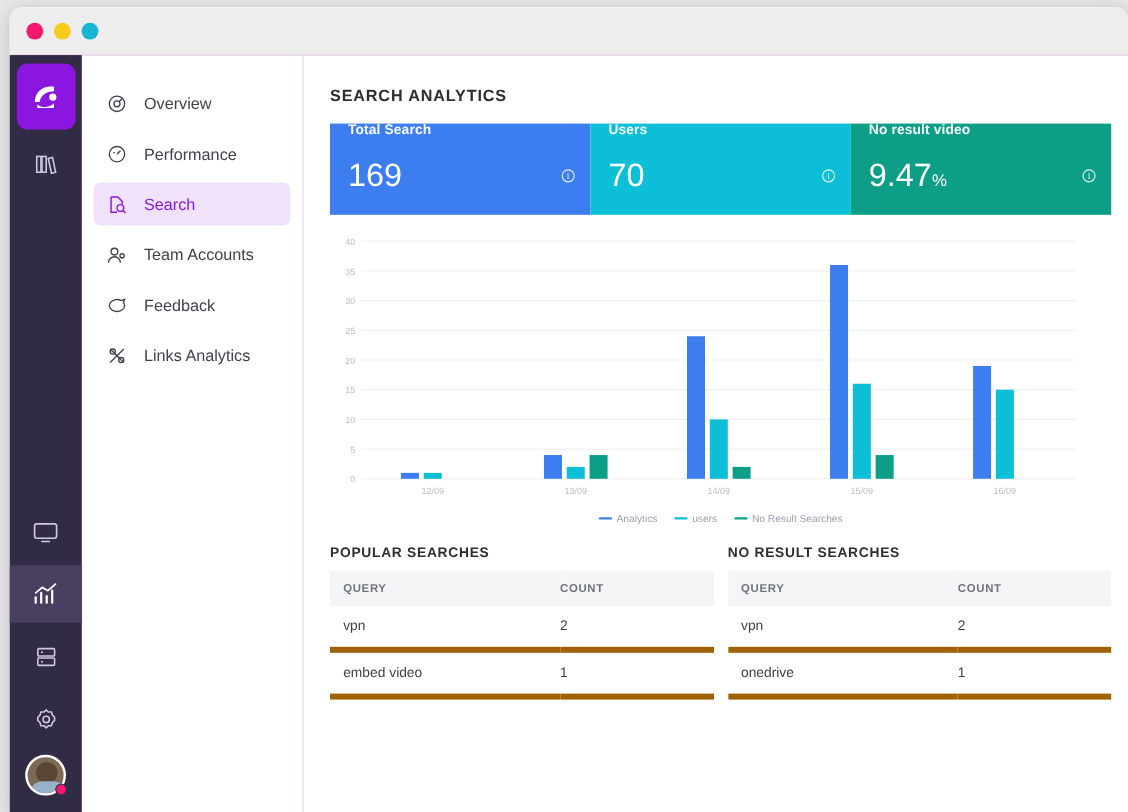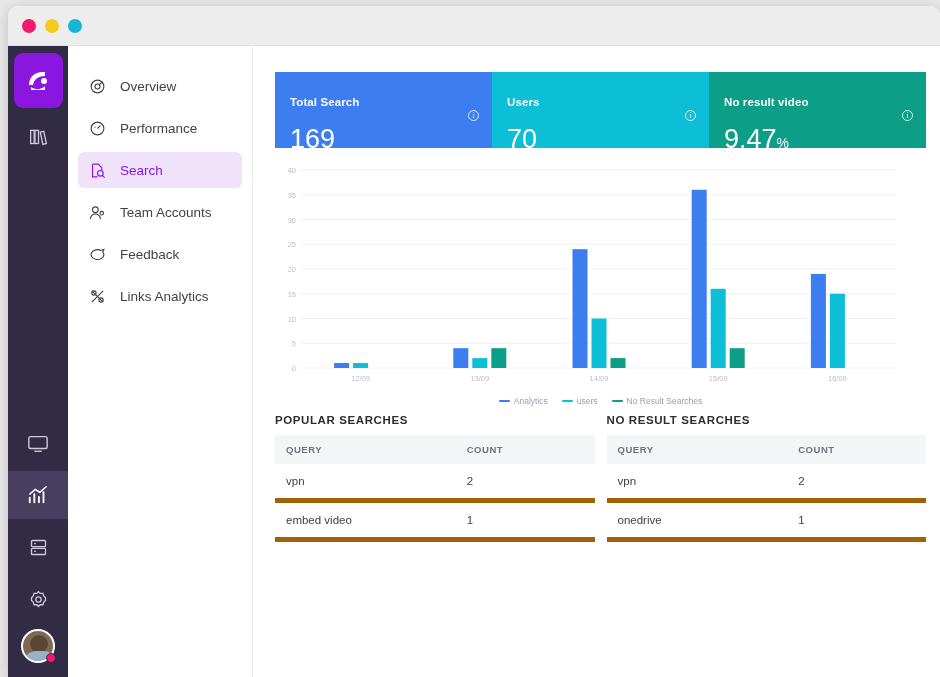--- a/index.html
+++ b/index.html
@@ -78,21 +78,21 @@
   .nav-item.active { background: #f0e2fa; color: #8a16e0; }
 
   
   .content { flex: 1; padding: 26px 14px 0 22px; overflow: hidden; background: #fff; }
   .page-title {
     font-size: 13.5px; font-weight: bold; color: #2d2d33;
     letter-spacing: .7px; margin-bottom: 16px;
   }
   .stats { display: flex; height: 76px; }
   .stat {
-    flex: 1; position: relative; padding: 24px 0 0 15px; color: #fff;
+    flex: 1; position: relative; padding: 0 0 0 15px; color: #fff;
   }
   .stat .label { font-size: 11.5px; font-weight: bold; opacity: .96; letter-spacing: .1px; }
   .stat .value { font-size: 27px; font-weight: 300; margin-top: 17px; line-height: 1.05; }
   .stat .value .unit { font-size: 14px; font-weight: 400; }
   .info-i {
     position: absolute; right: 13px; top: 38px;
     width: 11px; height: 11px; border-radius: 50%;
     border: 1.3px solid rgba(255,255,255,.85);
     font-size: 8px; line-height: 9px; text-align: center;
     font-family: "Liberation Serif", serif; color: rgba(255,255,255,.9);
@@ -102,21 +102,21 @@
   .chart-wrap { margin-top: 14px; height: 248px; position: relative; }
   .chart-svg { display: block; }
   .legend {
     display: flex; justify-content: center; gap: 14px;
     margin-top: 2px; font-size: 8.5px; color: #9aa0ac;
   }
   .legend .li { display: flex; align-items: center; gap: 4px; }
   .legend .sw { width: 11px; height: 2.5px; border-radius: 2px; }
 
   
-  .tables { display: flex; gap: 12px; margin-top: 4px; justify-content: center; }
+  .tables { display: flex; gap: 12px; margin-top: 14px; justify-content: center; }
   .tbl-col { flex: 1; min-width: 0; }
   .tbl-title {
     font-size: 11.5px; font-weight: bold; color: #2d2d33;
     letter-spacing: .6px; margin-bottom: 9px;
   }
   table { width: 100%; border-collapse: collapse; }
   thead th {
     background: #f4f5f7; color: #6e737d; font-size: 9.5px; font-weight: bold;
     letter-spacing: .55px; text-align: left; padding: 9px 0 9px 11px;
   }
@@ -261,20 +261,21 @@
               <path d="M20 4 L4 20"></path>
             <circle cx="7" cy="7" r="3"></circle>
               <circle cx="17" cy="17" r="3"></circle>
           </svg>
         </span>
         <span>Links Analytics</span>
       </div>
     </div>
 
     <div class="content">
+      <div class="page-title">SEARCH ANALYTICS</div>
 
       <div class="stats">
         <div class="stat" style="background:#3c7ef0">
           <div class="label">Total Search</div>
           <div class="value"><span>169</span></div>
           <div class="info-i">i</div>
         </div>
         <div class="stat" style="background:#0cbfd6">
           <div class="label">Users</div>
           <div class="value"><span>70</span></div>

